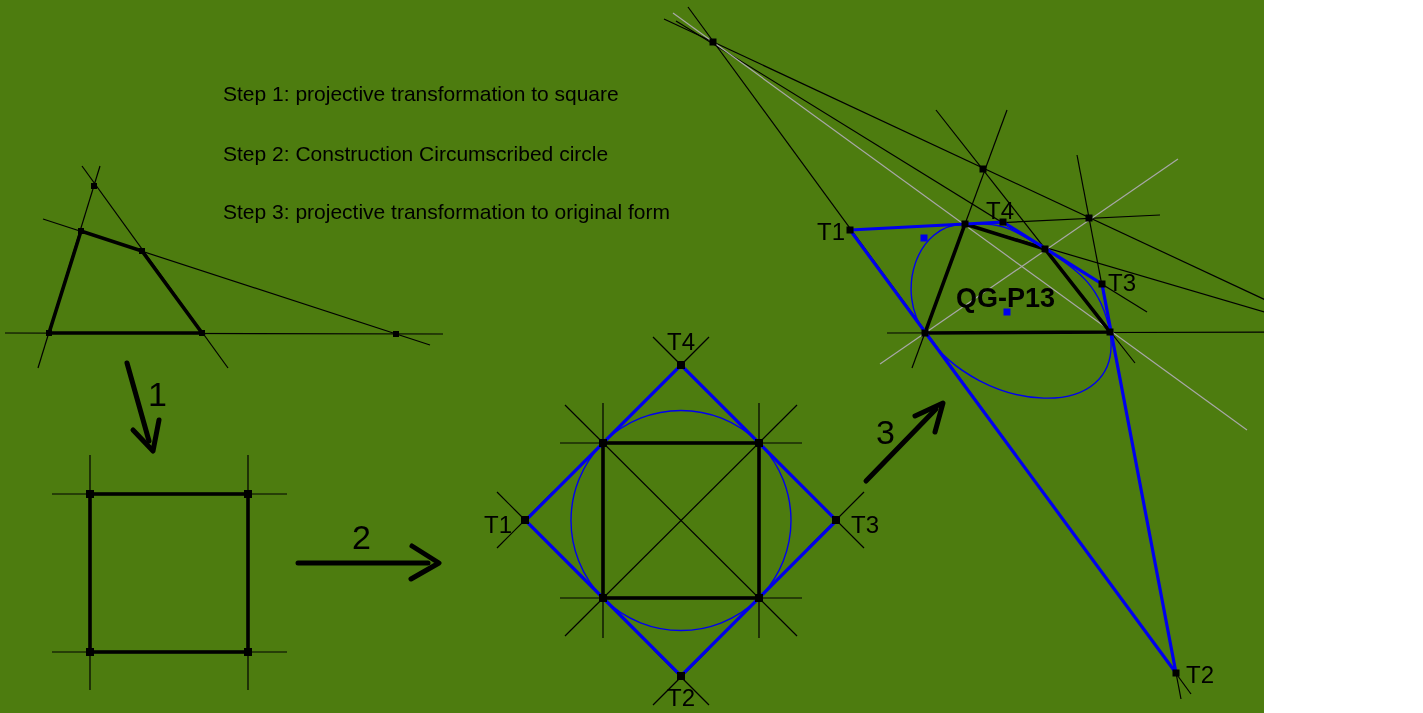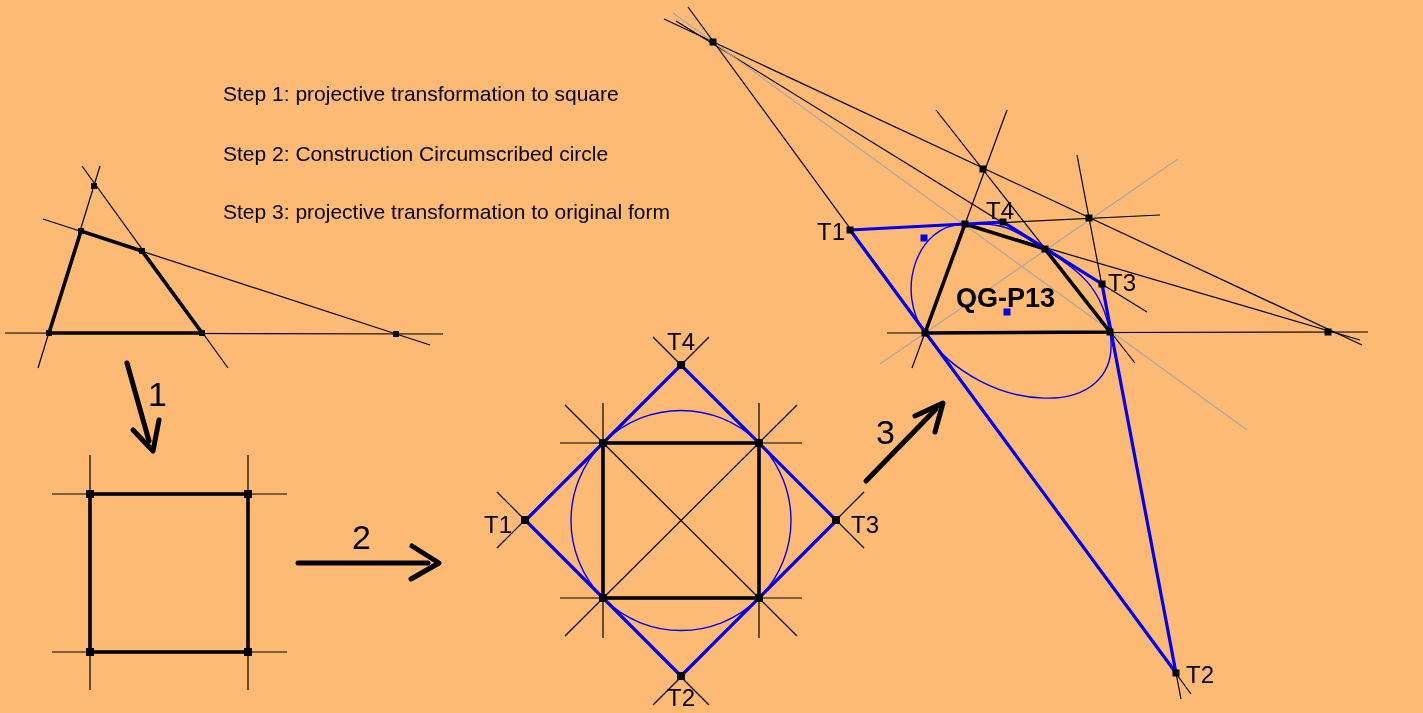--- a/index.html
+++ b/index.html
@@ -1,16 +1,16 @@
 <!DOCTYPE html>
 <html style="--blue: #0000ee;"><head>
 <meta charset="utf-8">
 <style>
   html,body{margin:0;padding:0;background:#ffffff;}
-  .canvas{position:relative;width:1423px;height:713px;background:#fdba74;overflow:hidden;}
+  .canvas{position:relative;width:1264px;height:713px;background:#4d7c0f;overflow:hidden;}
   svg{position:absolute;left:0;top:0;}
   text{font-family:"Liberation Sans","DejaVu Sans",sans-serif;fill:#000;}
   .step-text{font-size:21px;}
   .num-label{font-size:34px;}
   .pt-label{font-size:24px;}
   .qg-label{font-size:27px;font-weight:bold;}
   .thin{stroke:#000;stroke-width:1.2;fill:none;}
   .thick{stroke:#000;stroke-width:3.6;fill:none;}
   .gray{stroke:#a8a8a8;stroke-width:1.2;fill:none;}
   .bluethin{stroke:var(--blue);stroke-width:1.4;fill:none;}

